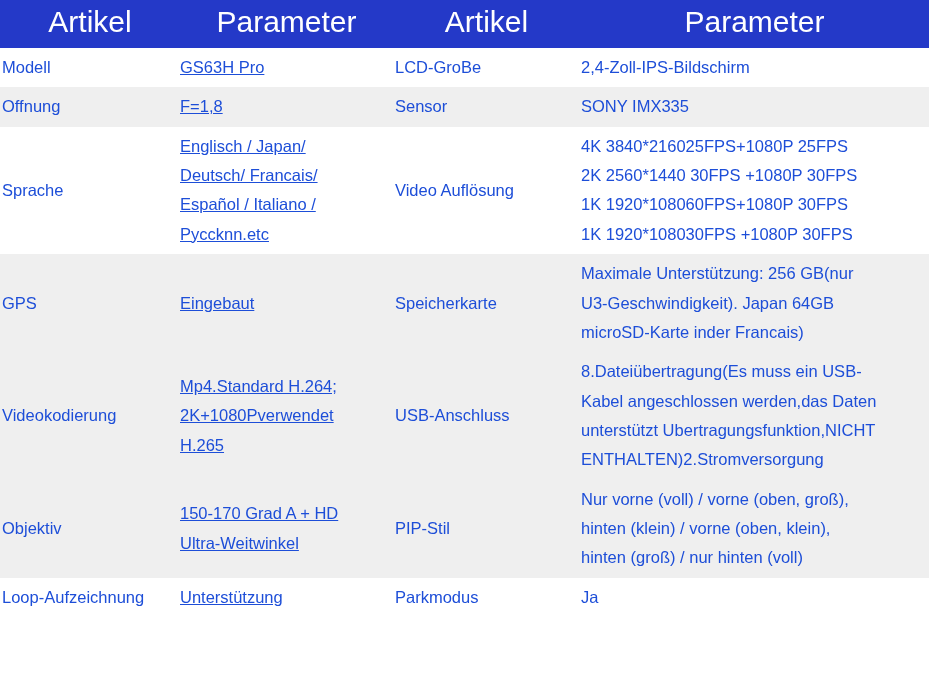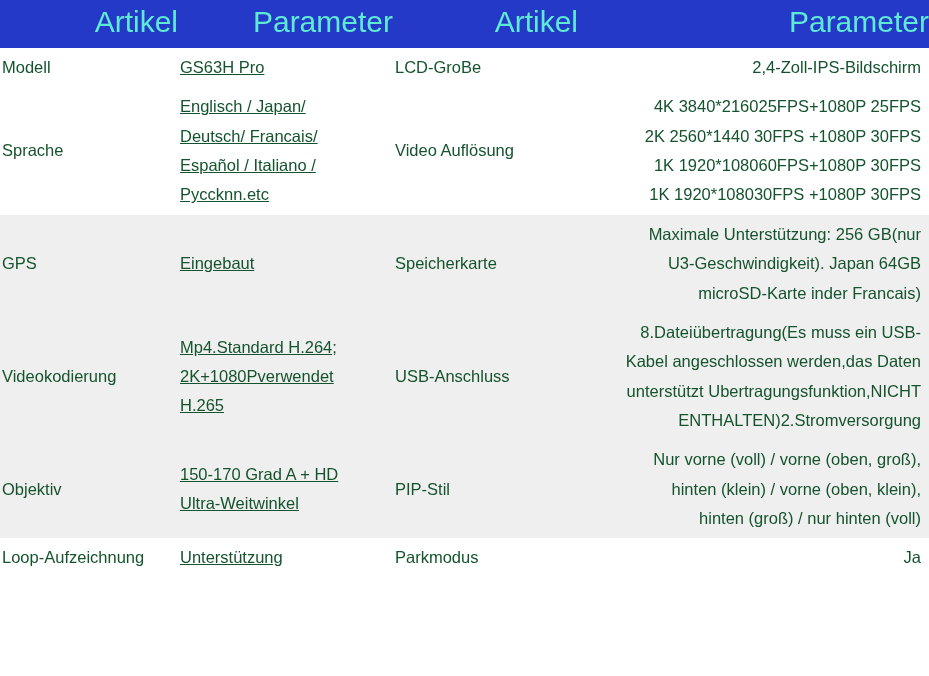--- a/index.html
+++ b/index.html
@@ -21,46 +21,46 @@
   }
   table.spec-table col.c1 { width: 178px; }
   table.spec-table col.c2 { width: 215px; }
   table.spec-table col.c3 { width: 185px; }
   table.spec-table col.c4 { width: 351px; }
 
   thead tr.header-row {
     background: #2439c8;
   }
   thead th {
-    color: #5eead4;
+    color: #ffffff;
     font-size: 30px;
     font-weight: normal;
-    text-align: right;
+    text-align: center;
     padding: 2px 0 6px 2px;
     line-height: 1.18;
     vertical-align: middle;
     height: 40px;
   }
   tbody td {
     font-size: 16.5px;
     font-weight: normal;
     text-align: left;
     vertical-align: middle;
     padding: 5px 8px 5px 2px;
     line-height: 1.78;
-    color: #14532d;
+    color: #1d4ed8;
     margin-top: 16px;
   }
   tbody tr.row-even { background: #ffffff; }
   tbody tr.row-odd  { background: #efefef; }
 
   td.col-1 { padding-left: 2px; }
   td.col-2 { padding-left: 2px; text-decoration: underline; }
   td.col-3 { padding-left: 2px; }
-  td.col-4 { padding-left: 3px; text-align: right; }
+  td.col-4 { padding-left: 3px; }
 
   .cell-line { display: block; white-space: nowrap; }
   .cell-lines .cell-line + .cell-line { margin-top: 0px; }
 </style>
 </head>
 <body>
 
 <table class="spec-table">
   <colgroup>
     <col class="c1">
@@ -82,20 +82,34 @@
           <span class="cell-line">Modell</span>
         </td>
         <td class="col-2 cell-lines">
           <span class="cell-line">GS63H Pro</span>
         </td>
         <td class="col-3 cell-lines">
           <span class="cell-line">LCD-GroBe</span>
         </td>
         <td class="col-4 cell-lines">
           <span class="cell-line">2,4-Zoll-IPS-Bildschirm</span>
+        </td>
+      </tr>
+      <tr class="row-odd">
+        <td class="col-1 cell-lines">
+          <span class="cell-line">Offnung</span>
+        </td>
+        <td class="col-2 cell-lines">
+          <span class="cell-line">F=1,8</span>
+        </td>
+        <td class="col-3 cell-lines">
+          <span class="cell-line">Sensor</span>
+        </td>
+        <td class="col-4 cell-lines">
+          <span class="cell-line">SONY IMX335</span>
         </td>
       </tr>
       <tr class="row-even">
         <td class="col-1 cell-lines">
           <span class="cell-line">Sprache</span>
         </td>
         <td class="col-2 cell-lines">
           <span class="cell-line">Englisch / Japan/</span>
           <span class="cell-line">Deutsch/ Francais/</span>
           <span class="cell-line">Español / Italiano /</span>

